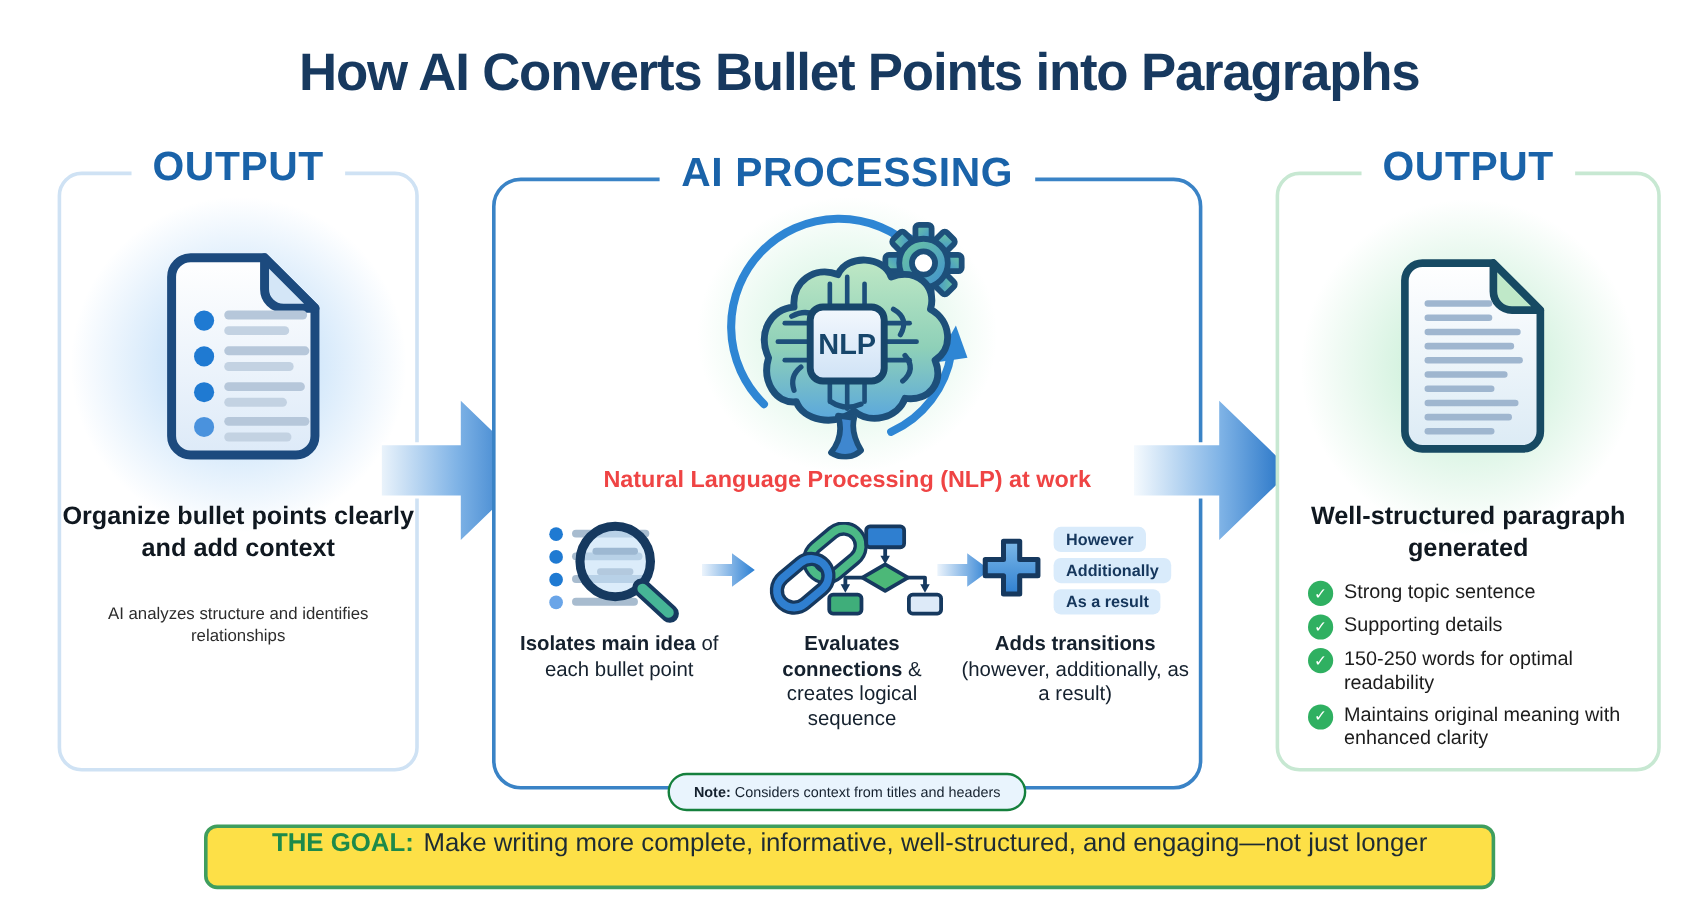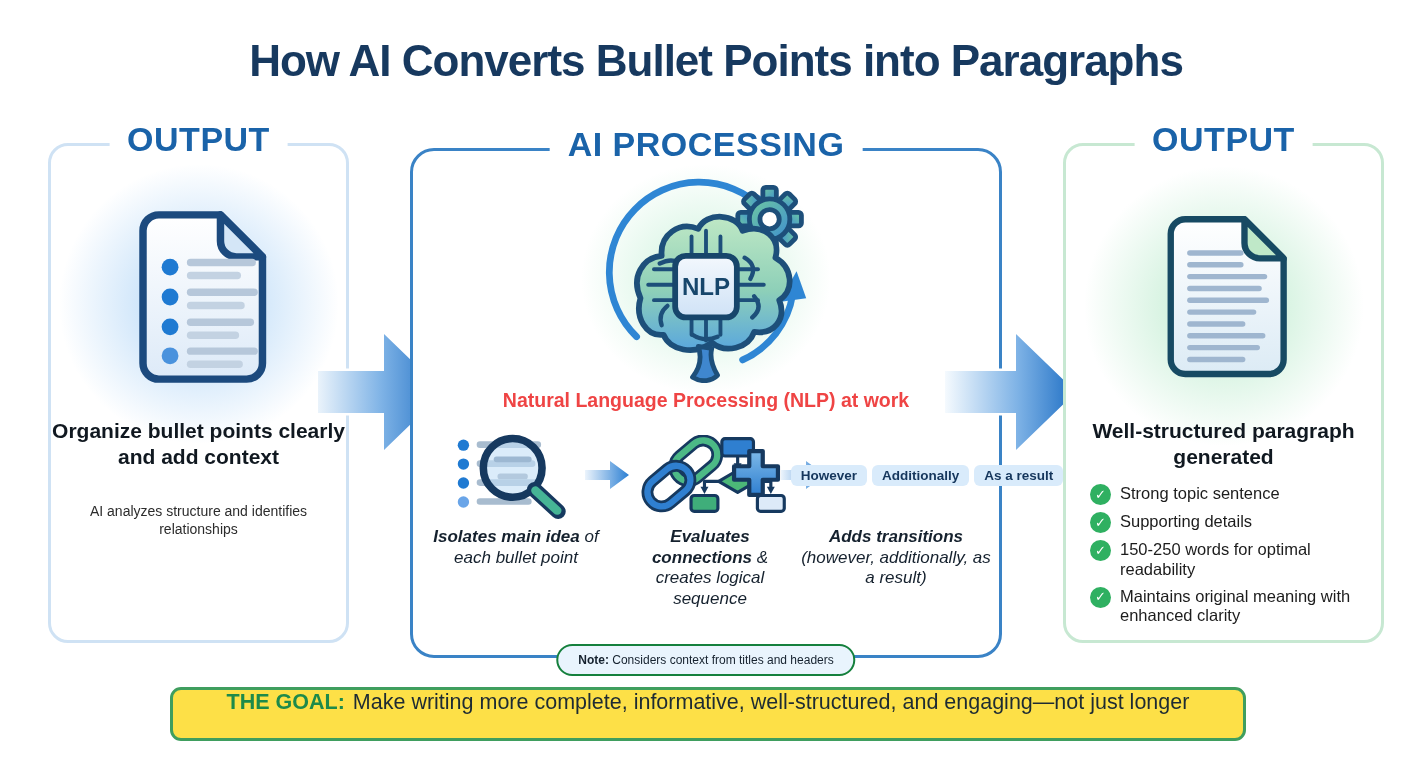--- a/index.html
+++ b/index.html
@@ -50,30 +50,30 @@
     width:225px;text-align:center;font-size:14px;line-height:1.3;color:#2c2c2c;
   }
   
   .nlp-caption{
     position:absolute;top:238px;left:0;width:100%;text-align:center;
     font-size:19.5px;font-weight:bold;color:#ef4444;
   }
   .steps{position:absolute;top:280px;left:0;width:100%;height:190px;}
   .step{position:absolute;text-align:center;}
   .step-icon{height:88px;display:flex;align-items:center;justify-content:center;}
-  .step-caption{font-size:17px;line-height:1.22;color:#15212e;margin-top:8px;font-style:italic;}
+  .step-caption{font-size:17px;line-height:1.22;color:#15212e;margin-top:8px;}
   .step-caption .b{font-weight:bold;}
   .step1{left:18px;width:170px;}
   .step2{left:212px;width:170px;}
   .step3{left:388px;width:190px;}
   .mini-arrow{position:absolute;top:28px;}
   .mini-arrow1{left:172px;}
   .mini-arrow2{left:368px;}
   .plus-pills{display:flex;align-items:center;gap:8px;}
-  .pills{display:flex;flex-direction:row;gap:5px;align-items:flex-start;}
+  .pills{display:flex;flex-direction:column;gap:5px;align-items:flex-start;}
   .pill{
     background:#d9ebfb;border-radius:6px;padding:3px 10px;
     font-size:13.5px;font-weight:bold;color:#15365c;white-space:nowrap;
   }
   .note{
     position:absolute;left:50%;bottom:-21px;transform:translateX(-50%);
     background:#e9f4fd;border:2px solid #15803d;border-radius:20px;
     padding:7px 20px;font-size:12px;white-space:nowrap;color:#15212e;
   }
   .note .b{font-weight:bold;}

